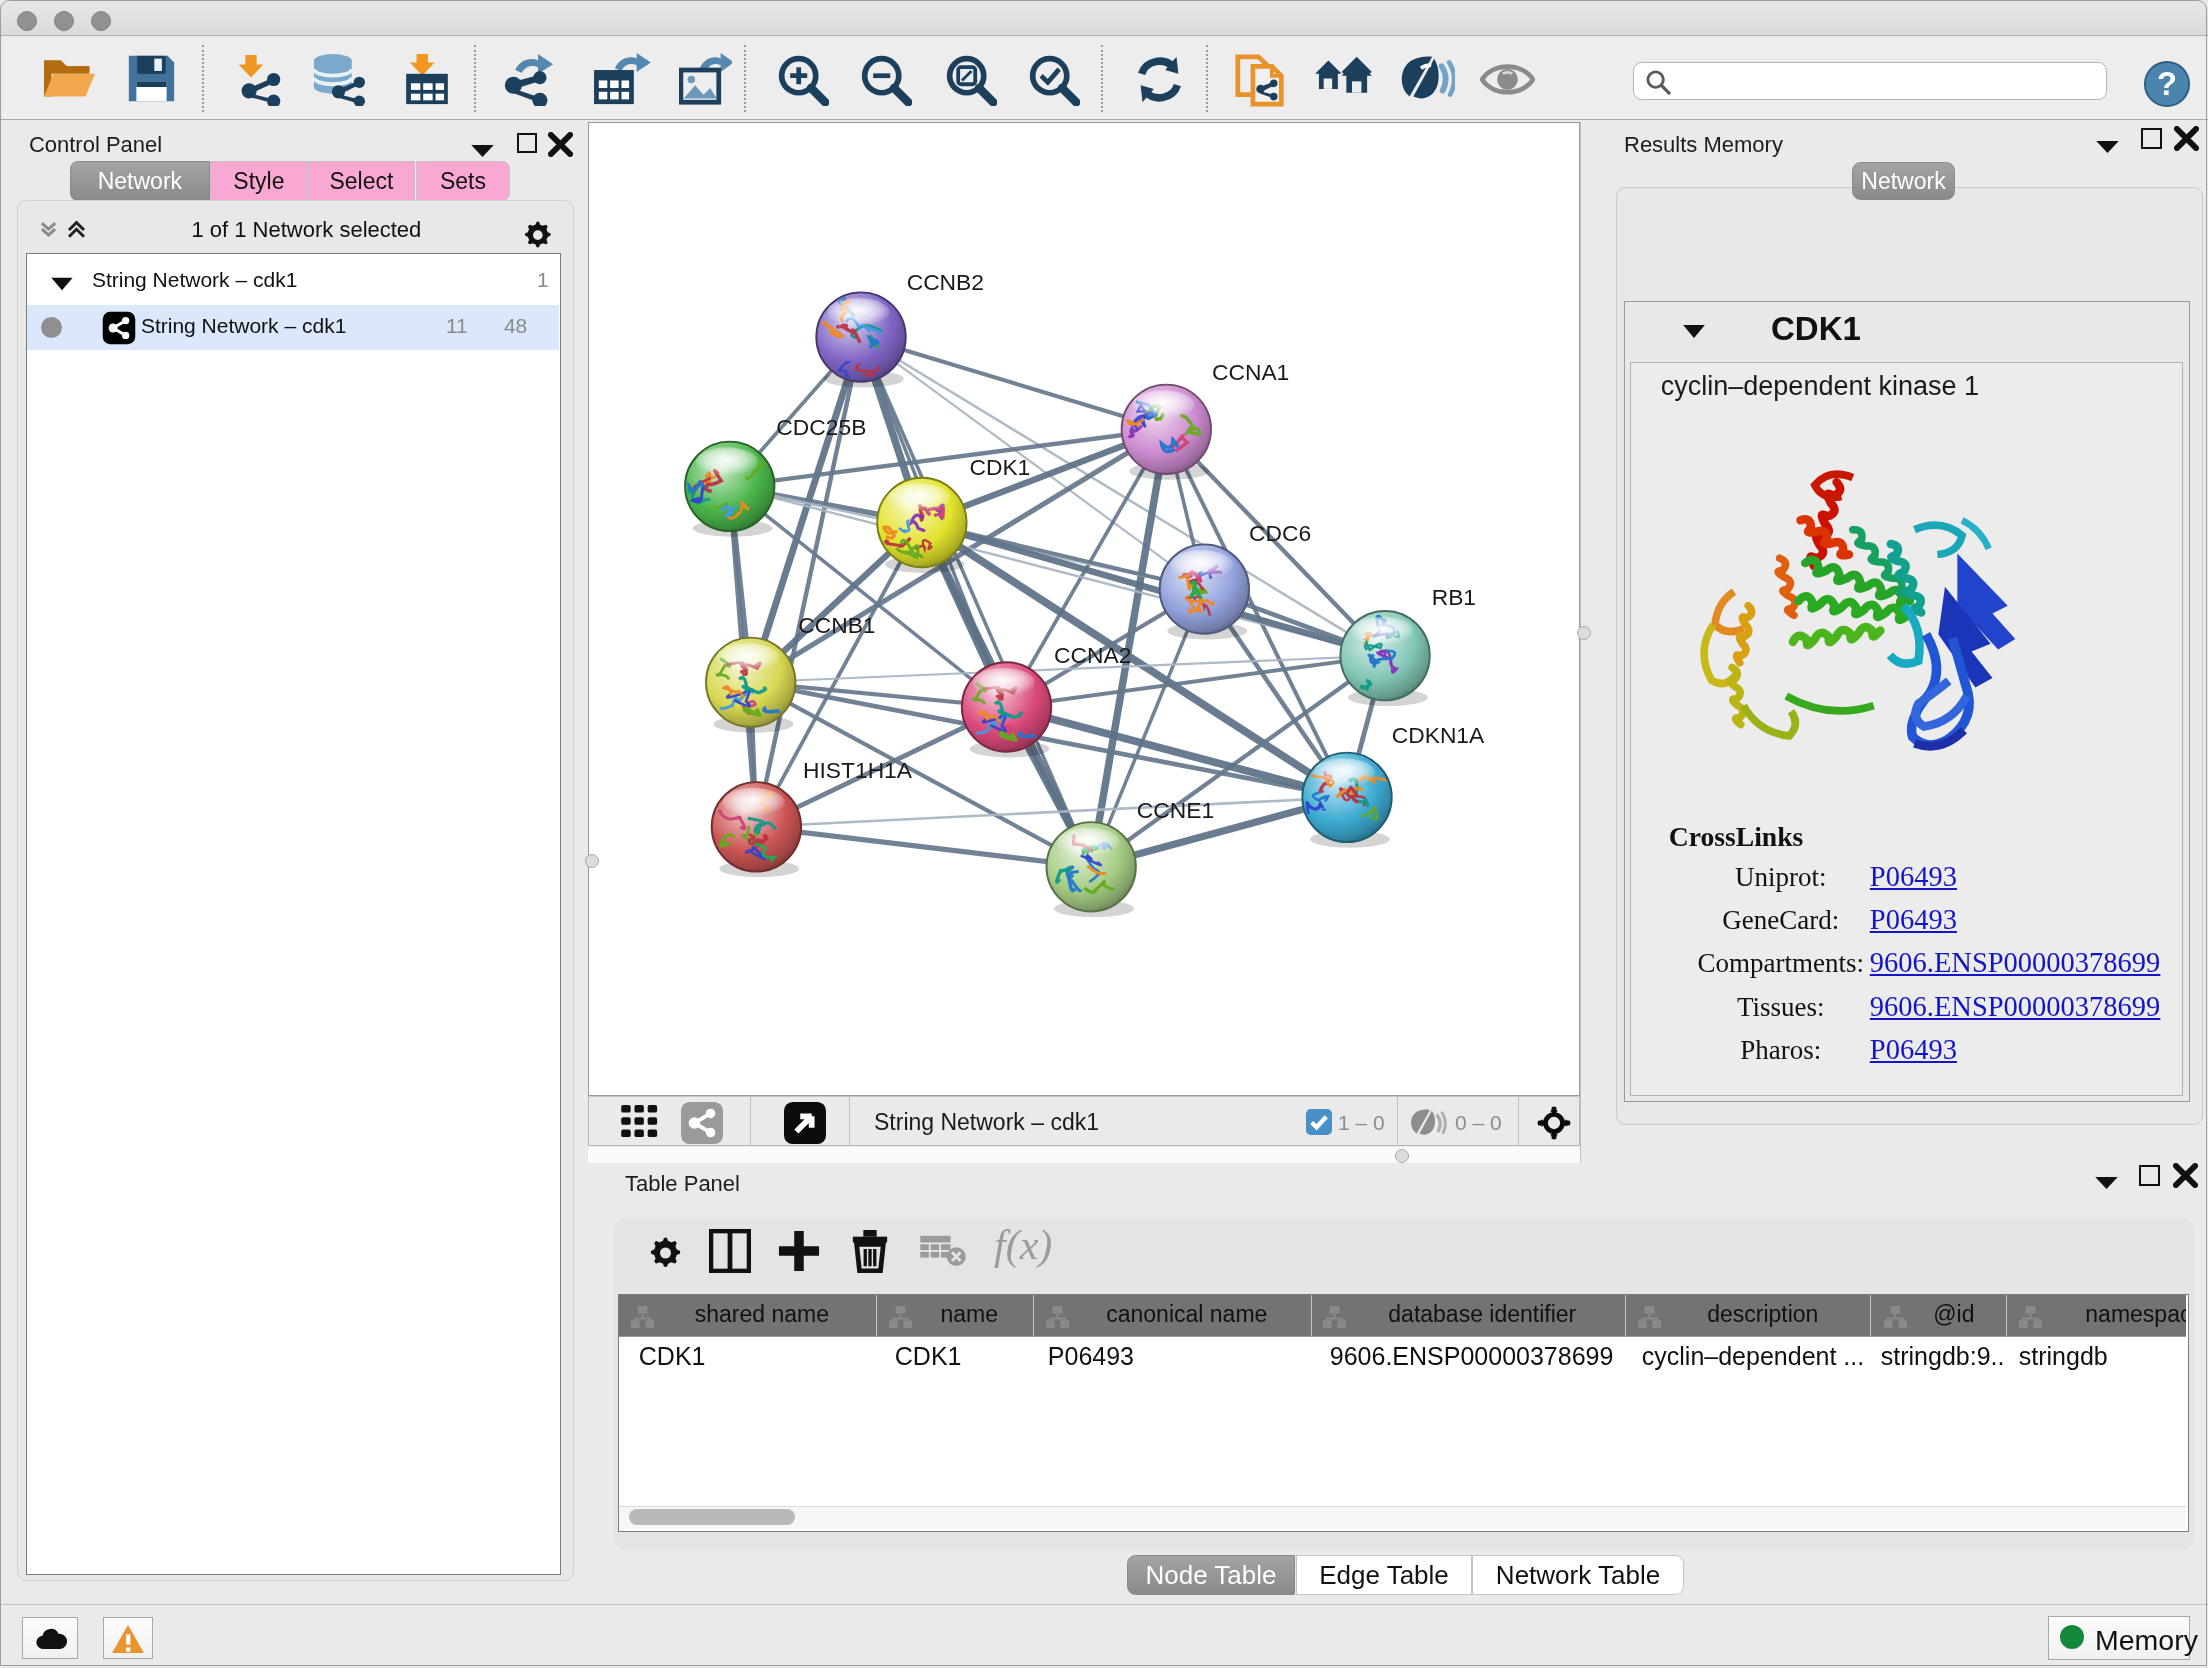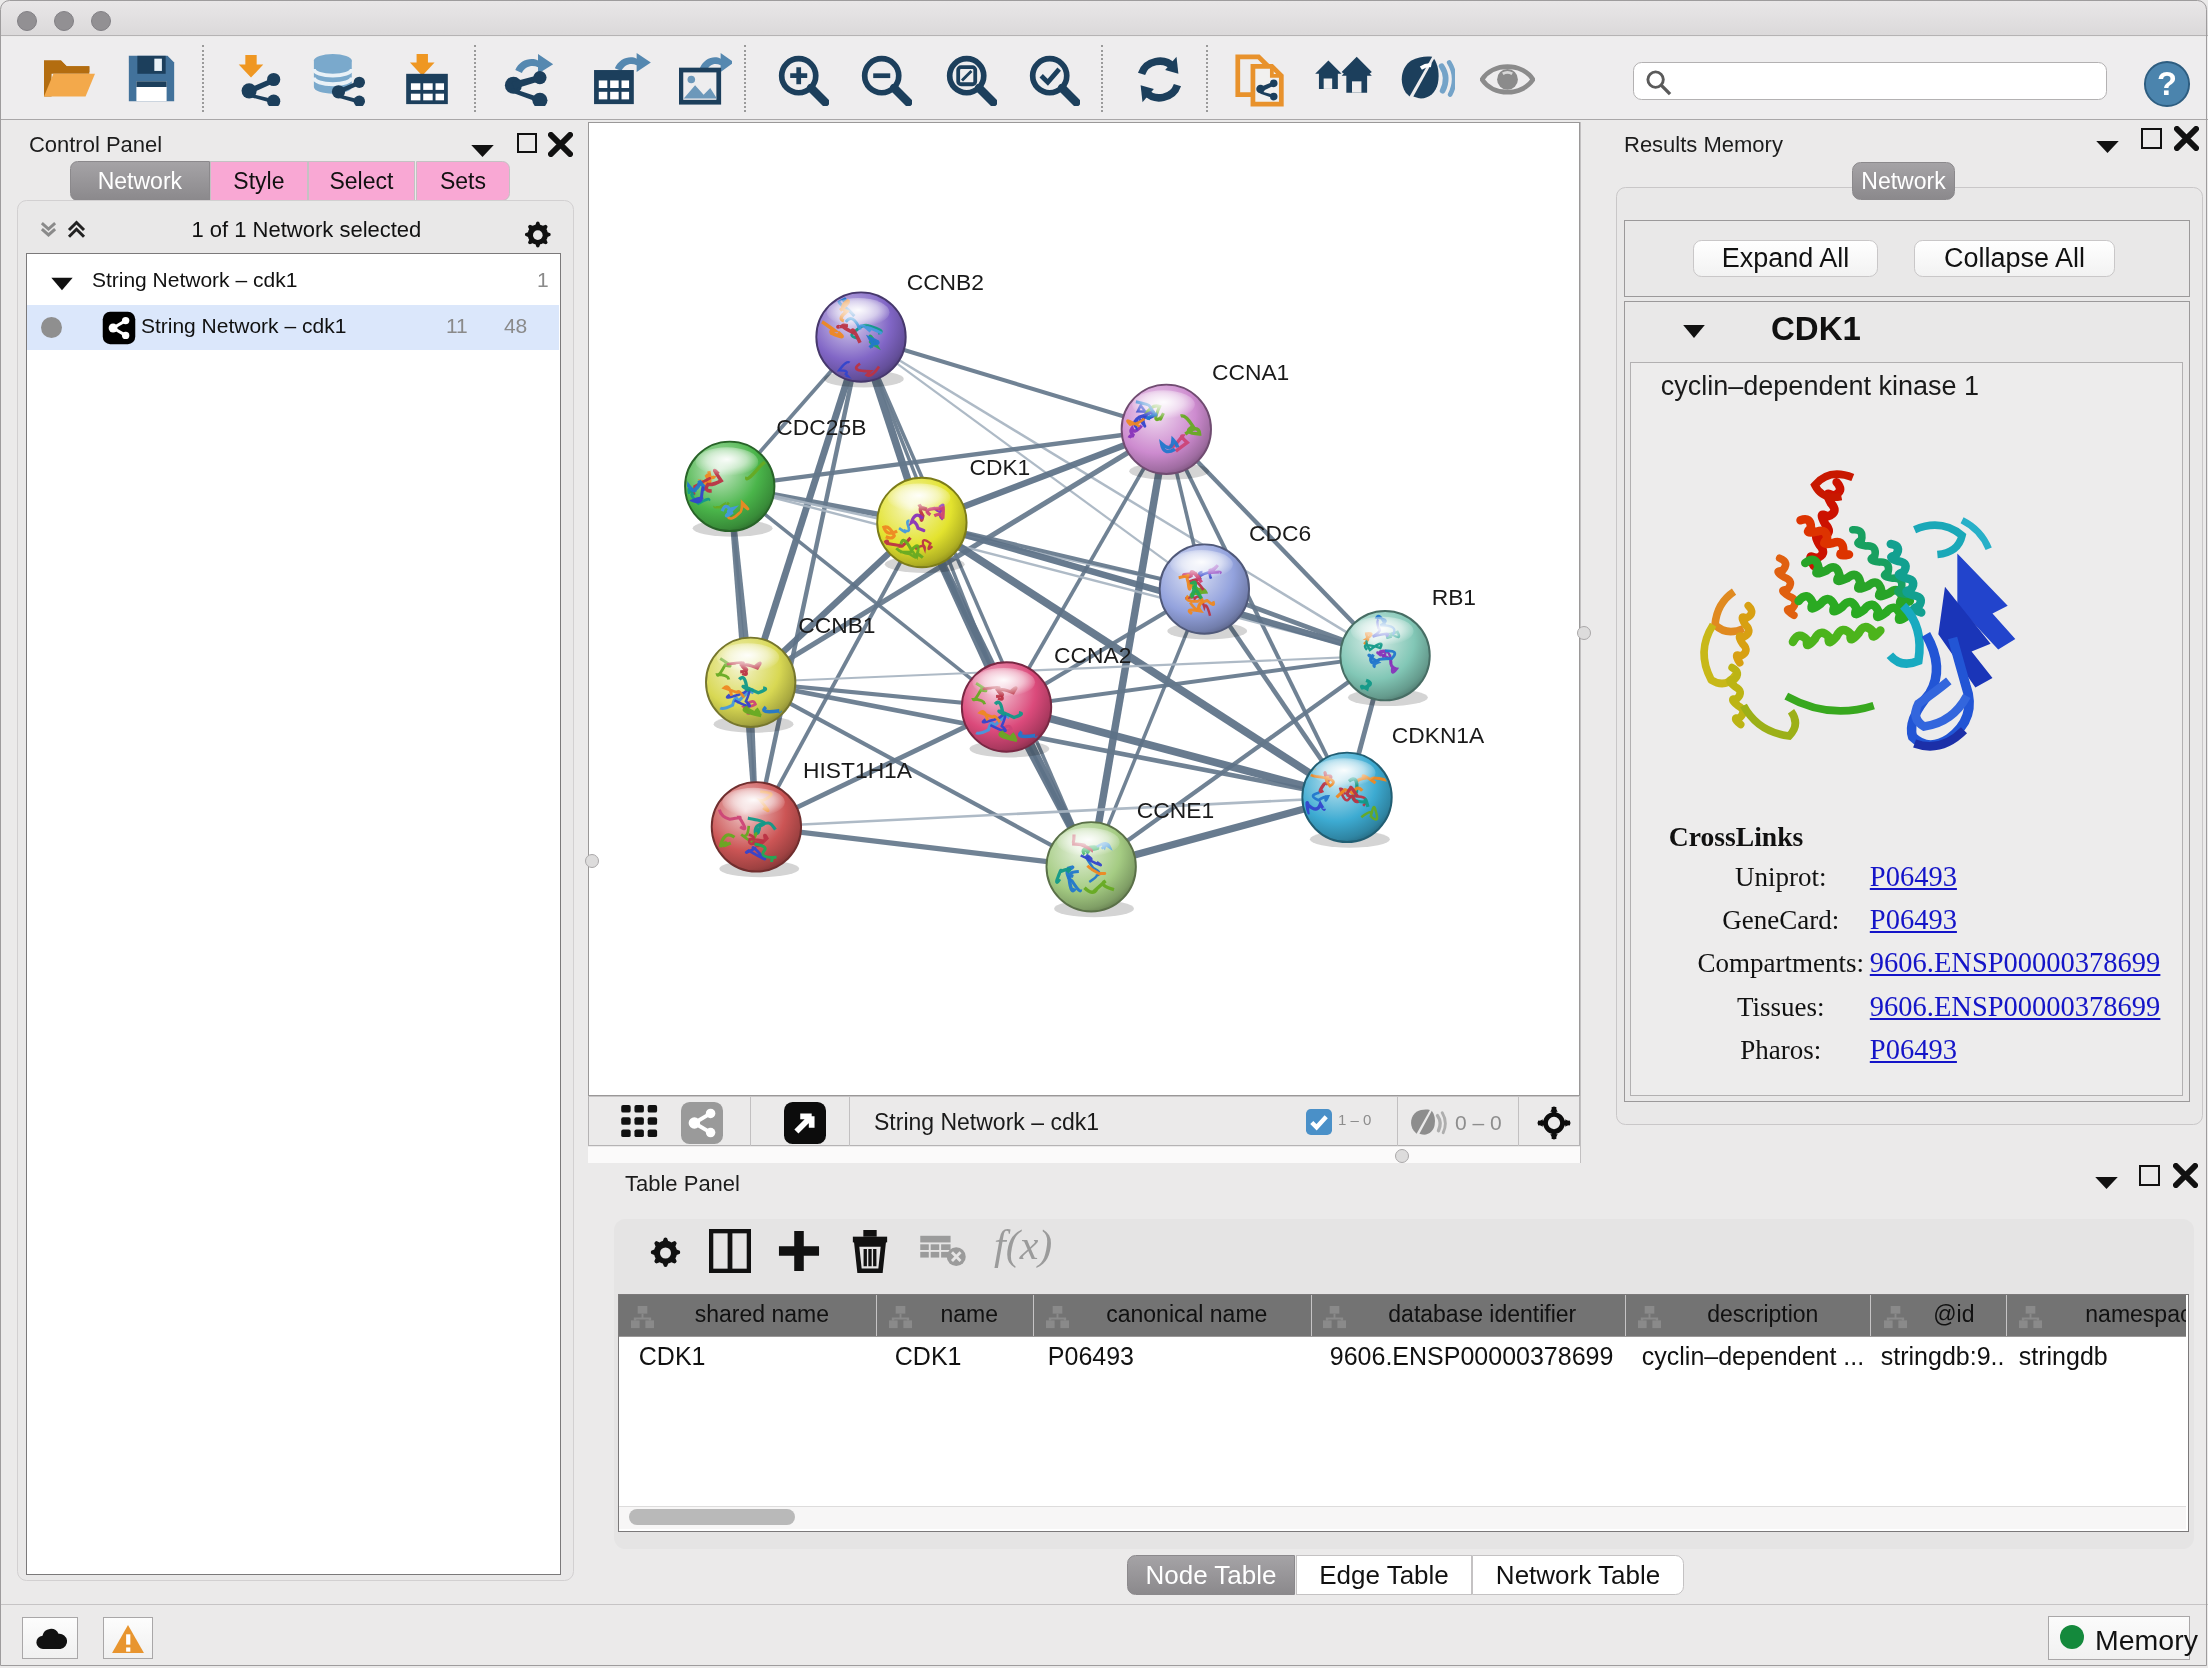--- a/index.html
+++ b/index.html
@@ -702,21 +702,21 @@
     <svg class="abs" style="left:195px;top:4.8px;" width="42" height="42" viewBox="0 0 44 44">
       <rect x="0" y="0" width="44" height="44" rx="9" fill="#0c0c0c"></rect>
       <path d="M13 31 L29 15 M29 15 L29 27 M29 15 L17 15" stroke="#fff" stroke-width="6" fill="none"></path>
     </svg>
     <div class="abs" style="left:260px;top:0;height:49px;border-left:1px solid #c2c0c1;"></div>
     <div class="abs" style="left:285px;top:12.4px;font-size:23px;color:#1a1a1a;">String Network – cdk1</div>
     <svg class="abs" style="left:717px;top:12.4px;" width="26" height="26" viewBox="0 0 27 27">
       <rect x="0" y="0" width="27" height="27" rx="5" fill="#4a90c8"></rect>
       <path d="M6 14 L11 19 L21 8" stroke="#fff" stroke-width="4.5" fill="none"></path>
     </svg>
-    <div class="abs" style="left:749px;top:14.3px;font-size:15px;color:#8d8d8d;">1 – 0</div>
+    <div class="abs" style="left:749px;top:14.3px;font-size:21px;color:#8d8d8d;">1 – 0</div>
     <div class="abs" style="left:808px;top:0;height:49px;border-left:1px solid #c2c0c1;"></div>
     <svg class="abs" style="left:820px;top:10.5px;" width="38" height="28.5" viewBox="0 0 40 30">
       <path d="M22 2 L8 27 L5 24 C0 17 2 8 8 4 C12 1.5 18 1 22 2 Z" fill="#8d8d8d"></path>
       <path d="M24 3 L11 27 L14 28 C21 29 26 24 27 18 C28 12 27 7 24 3 Z" fill="#8d8d8d"></path>
       <path d="M30 8 Q35 15 31 24" fill="none" stroke="#aeaeae" stroke-width="3.5" stroke-linecap="round"></path>
       <path d="M35 5 Q41 15 36 26" fill="none" stroke="#aeaeae" stroke-width="3" stroke-linecap="round"></path>
     </svg>
     <div class="abs" style="left:866px;top:14.3px;font-size:21px;color:#8d8d8d;">0 – 0</div>
     <div class="abs" style="left:929px;top:0;height:49px;border-left:1px solid #c2c0c1;"></div>
     <svg class="abs" style="left:948px;top:8.6px;" width="34" height="34" viewBox="0 0 36 36">
@@ -744,24 +744,20 @@
       <path d="M1 2 L25 2 L13 15 Z" fill="#111"></path>
     </svg>
   <div class="abs" style="left:560px;top:5.7px;width:21px;height:21px;border:2.9px solid #111;"></div>
   <svg class="abs" style="left:593px;top:3.8px;" width="25" height="25" viewBox="0 0 26 26">
       <path d="M3 3 L23 23 M23 3 L3 23" stroke="#111" stroke-width="6" stroke-linecap="round"></path>
     </svg>
 
   <div class="abs" style="left:35px;top:65px;width:587px;height:938px;background:#e9e8e8;border:1px solid #c9c7c8;border-radius:9.5px;"></div>
   <div class="abs" style="left:271px;top:40px;width:103px;height:38px;background:linear-gradient(#a5a3a6,#8b898c);border:1px solid #8b898c;border-radius:8.6px;color:#fff;font-size:23px;text-align:center;line-height:36px;">Network</div>
 
-  <div class="abs" style="left:43px;top:98px;width:566px;height:77px;border:1.9px solid #9b999a;">
-    <div class="btn abs" style="left:68px;top:19px;width:185px;height:37px;line-height:34px;">Expand All</div>
-    <div class="btn abs" style="left:289px;top:19px;width:201px;height:37px;line-height:34px;">Collapse All</div>
-  </div>
 
   <div class="abs" style="left:43px;top:179px;width:566px;height:801px;border:1.9px solid #9b999a;">
     <svg class="abs" style="left:57px;top:21px;" width="24" height="16" viewBox="0 0 25 17">
         <path d="M1 2 L24 2 L12.5 16 Z" fill="#111"></path>
       </svg>
     <div class="abs" style="left:146px;top:7.6px;font-size:33px;font-weight:bold;color:#111;">CDK1</div>
     <div class="abs" style="left:4.8px;top:60px;width:553px;height:734px;background:#edecec;border:1px solid #b2b0b1;">
       <div class="abs" style="left:30px;top:7.6px;font-size:27px;color:#1a1a1a;">cyclin–dependent kinase 1</div>
       <svg class="abs" style="left:46px;top:100px;" width="344" height="297" viewBox="0 0 362 312">
 <path d="M168 20 q 9 10 -4 14 q -10 -6 -2 8 q 9 10 -4 14 q -10 -6 -2 8 q 9 10 -4 14 q -10 -6 -2 8 q 9 10 -4 14 q -10 -6 -2 8" fill="none" stroke="#cc1100" stroke-width="9" stroke-linecap="round"></path>

